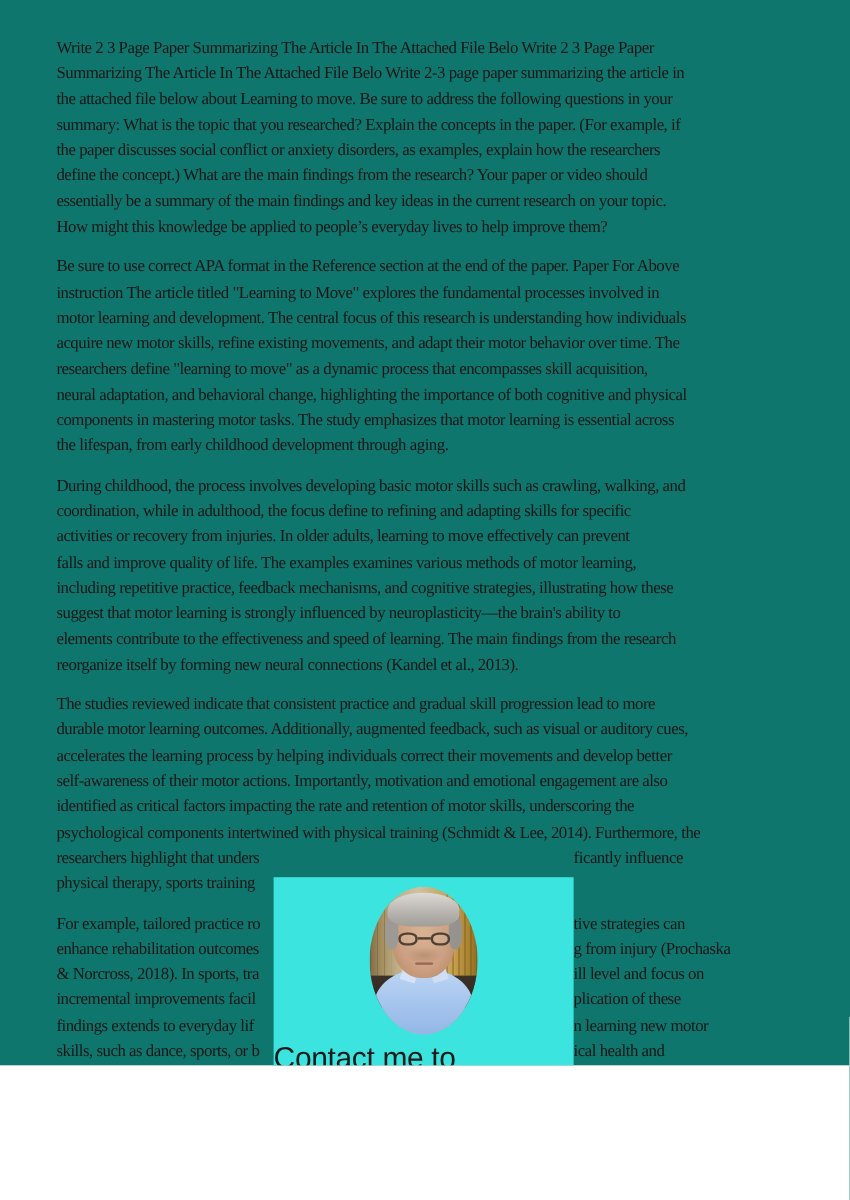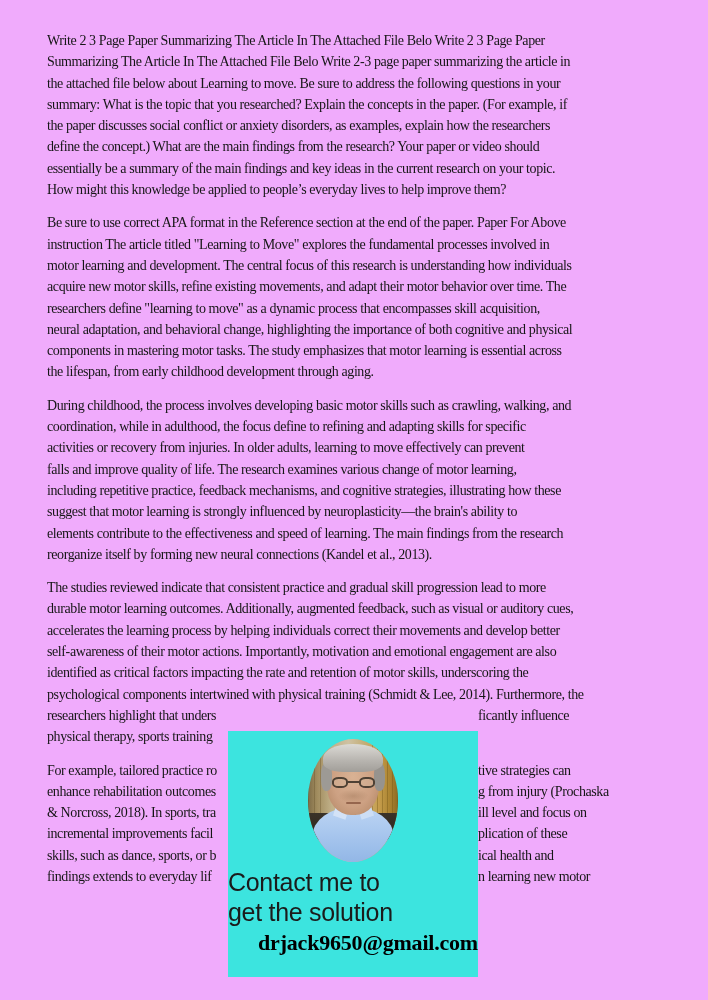--- a/index.html
+++ b/index.html
@@ -1,16 +1,16 @@
 <!DOCTYPE html>
 <html><head>
 <meta charset="utf-8">
 <style>
   html,body{margin:0;padding:0;background:#ffffff;}
-  .page{position:relative;width:708px;height:1000px;background:#f0abfc;overflow:hidden;
+  .page{position:relative;width:708px;height:888px;background:#0f766e;overflow:hidden;
         font-family:"Liberation Serif", serif;}
   
   .doc{position:absolute;left:47px;top:30px;width:616px;z-index:1;
        font-size:14px;line-height:21.3px;letter-spacing:-0.4px;color:#161616;}
   .para + .para{margin-top:12px;}
   .line{position:relative;white-space:nowrap;line-height:21.3px;}
   .frag-right{position:absolute;left:431px;top:0;white-space:nowrap;}
   
   .overlay{position:absolute;left:228px;top:731px;width:250px;height:246px;
            background:#3ce4df;z-index:5;}
@@ -78,21 +78,21 @@
       <div class="line">researchers define "learning to move" as a dynamic process that encompasses skill acquisition,</div>
       <div class="line">neural adaptation, and behavioral change, highlighting the importance of both cognitive and physical</div>
       <div class="line">components in mastering motor tasks. The study emphasizes that motor learning is essential across</div>
       <div class="line">the lifespan, from early childhood development through aging.</div>
     </div>
 
     <div class="para">
       <div class="line">During childhood, the process involves developing basic motor skills such as crawling, walking, and</div>
       <div class="line">coordination, while in adulthood, the focus define to refining and adapting skills for specific</div>
       <div class="line">activities or recovery from injuries. In older adults, learning to move effectively can prevent</div>
-      <div class="line">falls and improve quality of life. The research examines various change of motor learning,</div>
+      <div class="line">falls and improve quality of life. The examples examines various methods of motor learning,</div>
       <div class="line">including repetitive practice, feedback mechanisms, and cognitive strategies, illustrating how these</div>
       <div class="line">suggest that motor learning is strongly influenced by neuroplasticity—the brain's ability to</div>
       <div class="line">elements contribute to the effectiveness and speed of learning. The main findings from the research</div>
       <div class="line">reorganize itself by forming new neural connections (Kandel et al., 2013).</div>
     </div>
 
     <div class="para">
       <div class="line">The studies reviewed indicate that consistent practice and gradual skill progression lead to more</div>
       <div class="line">durable motor learning outcomes. Additionally, augmented feedback, such as visual or auditory cues,</div>
       <div class="line">accelerates the learning process by helping individuals correct their movements and develop better</div>
@@ -119,26 +119,26 @@
       </div>
       <div class="line">
         <span class="frag-left">&amp; Norcross, 2018). In sports, tra</span>
         <span class="frag-right">ill level and focus on</span>
       </div>
       <div class="line">
         <span class="frag-left">incremental improvements facil</span>
         <span class="frag-right">plication of these</span>
       </div>
       <div class="line">
+        <span class="frag-left">findings extends to everyday lif</span>
+        <span class="frag-right">n learning new motor</span>
+      </div>
+      <div class="line">
         <span class="frag-left">skills, such as dance, sports, or b</span>
         <span class="frag-right">ical health and</span>
-      </div>
-      <div class="line">
-        <span class="frag-left">findings extends to everyday lif</span>
-        <span class="frag-right">n learning new motor</span>
       </div>
     </div>
 
   </div>
 
   <div class="overlay">
     <div class="portrait">
       <div class="p-bg"></div>
       <div class="p-stripes-l"></div>
       <div class="p-stripes"></div>

